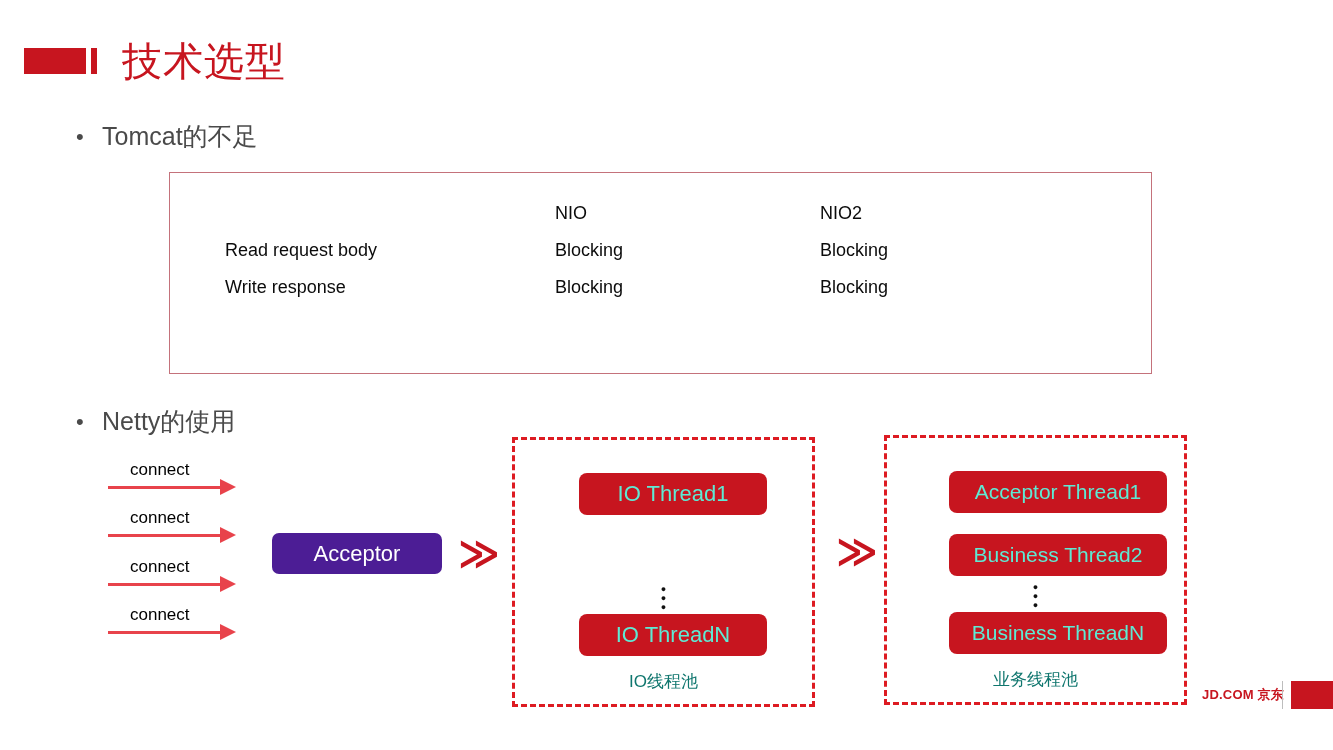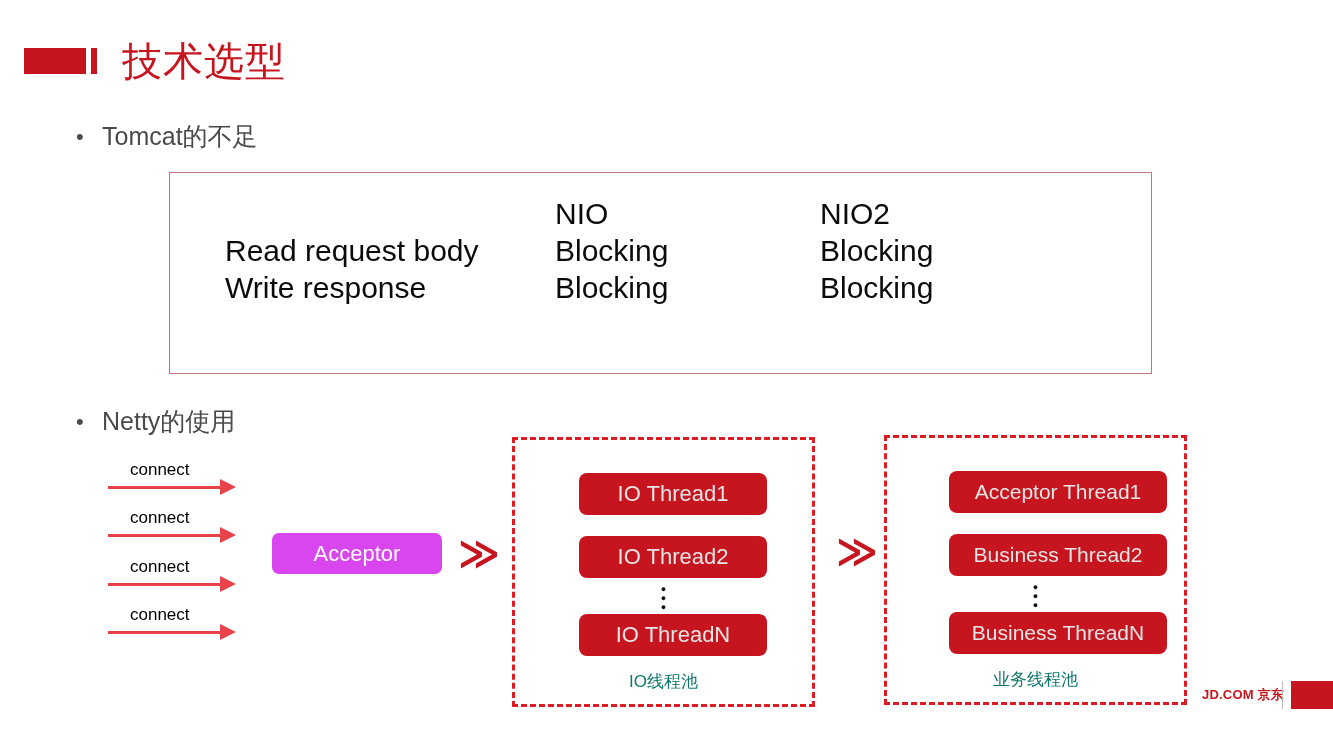--- a/index.html
+++ b/index.html
@@ -77,21 +77,21 @@
     box-sizing: border-box;
     background: #ffffff;
   }
   .tbl {
     position: absolute;
     left: 55px;
     top: 22px;
     border-collapse: collapse;
   }
   .tbl td {
-    font-size: 30px;
+    font-size: 18px;
     color: #0b0b0b;
     padding: 0;
     height: 37px;
     vertical-align: middle;
     white-space: nowrap;
   }
   .tbl td.c0 { width: 330px; }
   .tbl td.c1 { width: 265px; }
   .tbl td.c2 { width: 265px; }
 
@@ -127,21 +127,21 @@
     border-top: 8px solid transparent;
     border-bottom: 8px solid transparent;
   }
 
   .acceptor {
     position: absolute;
     left: 248px;
     top: 533px;
     width: 170px;
     height: 41px;
-    background: #d946ef;
+    background: #4c1d95;
     border-radius: 7px;
     color: #ffffff;
     font-size: 22px;
     display: flex;
     align-items: center;
     justify-content: center;
     white-space: nowrap;
   }
 
   .chev {
@@ -162,21 +162,21 @@
     box-sizing: border-box;
     background: #ffffff;
   }
   #pool-io { left: 488px; top: 437px; width: 303px; height: 270px; }
   #pool-biz { left: 860px; top: 435px; width: 303px; height: 270px; }
 
   .thread {
     position: absolute;
     background: #C7151F;
     border-radius: 8px;
-    color: #e5e5e5;
+    color: #5eead4;
     display: flex;
     align-items: center;
     justify-content: center;
     white-space: nowrap;
   }
   #pool-io .thread {
     left: 64px;
     width: 188px;
     height: 42px;
     font-size: 22px;
@@ -307,21 +307,20 @@
     <span class="conn-head"></span>
   </div>
 
   <div class="acceptor">Acceptor</div>
 
   <div class="chev" id="chev1">≫</div>
   <div class="chev" id="chev2">≫</div>
 
   <div class="pool" id="pool-io">
     <div class="thread t1">IO Thread1</div>
-    <div class="thread t2">IO Thread2</div>
     <div class="vdots">
       <span>●</span>
         <span>●</span>
         <span>●</span>
     </div>
     <div class="thread t3">IO ThreadN</div>
     <div class="pool-label">IO线程池</div>
   </div>
 
   <div class="pool" id="pool-biz">

